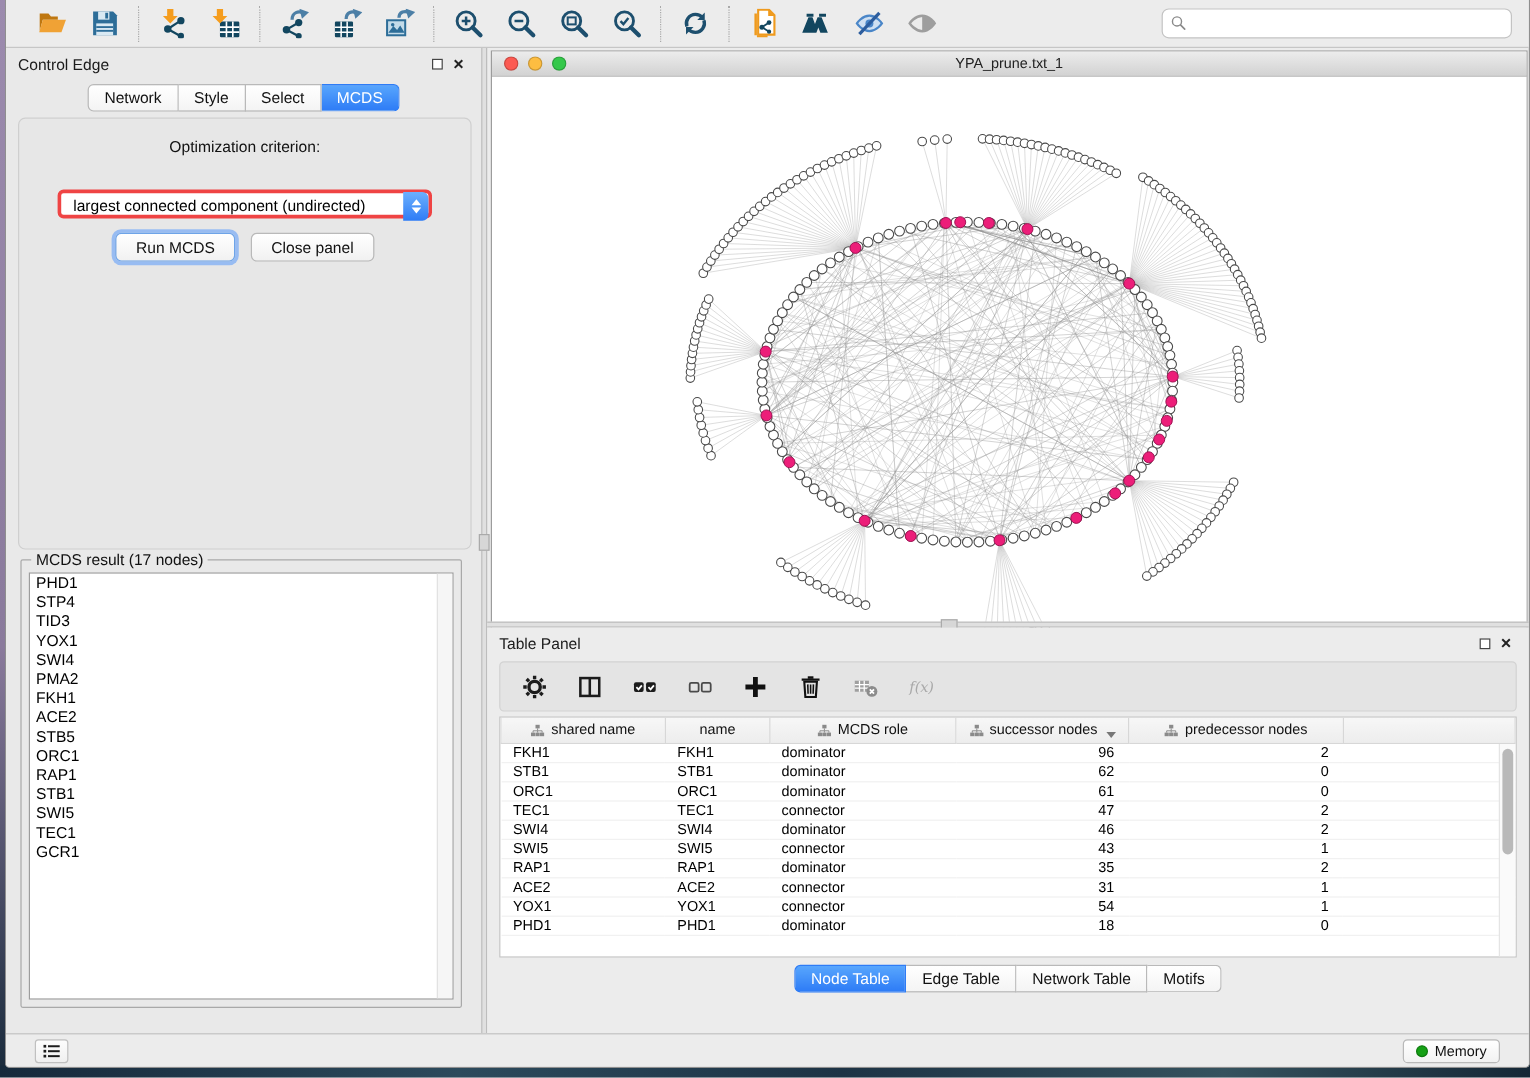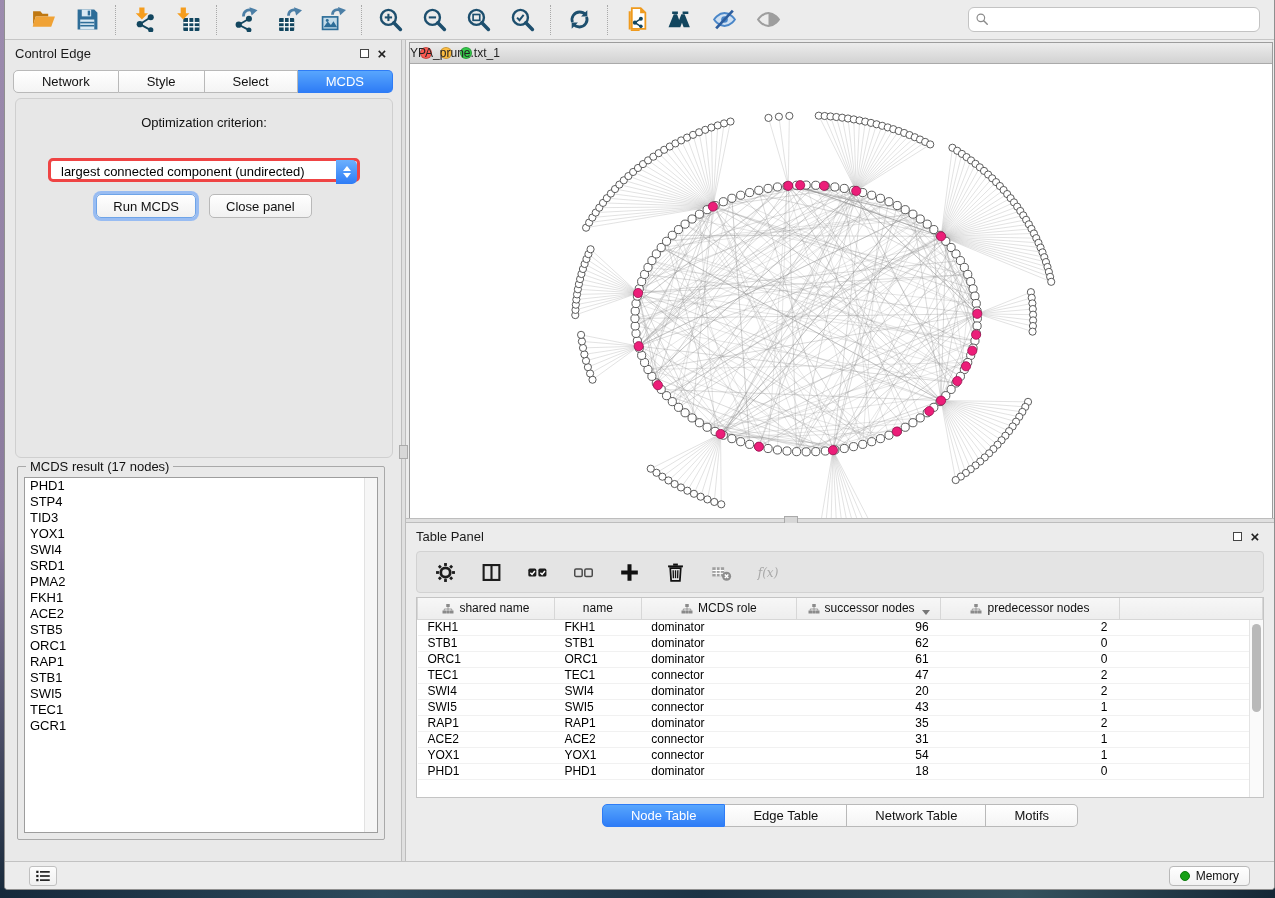--- a/index.html
+++ b/index.html
@@ -27,21 +27,21 @@
 
   
   .panel-titlebar { height:26px; display:flex; align-items:center; padding:0 10px; font-size:13px; color:#1b1b1b; }
   .panel-title { flex:1; }
   .pt-btn { background:none; border:none; width:18px; height:16px; display:flex; align-items:center; justify-content:center; cursor:pointer; color:#333; }
   .float-glyph { width:9px; height:9px; border:1.5px solid #444; display:inline-block; background:#fff; }
   .close-glyph { font-size:15px; font-weight:bold; color:#222; line-height:1; }
 
   .seg { display:inline-flex; }
   .seg .seg-btn { background:linear-gradient(#ffffff,#f4f4f4); border:1px solid #b9b9b9; border-left:none;
-    padding:3px 28px; font-size:13px; color:#111; cursor:pointer; height:23px; line-height:15px; }
+    padding:3px 13px; font-size:13px; color:#111; cursor:pointer; height:23px; line-height:15px; }
   .seg .seg-btn:first-child { border-left:1px solid #b9b9b9; border-radius:5px 0 0 5px; }
   .seg .seg-btn:last-child { border-radius:0 5px 5px 0; }
   .seg .seg-btn.active { background:linear-gradient(#58a6fd,#2e7cf6); border-color:#2e7cf6; color:#fff; }
 
   
   #control-panel { position:absolute; left:0; top:40px; width:396px; bottom:28px; background:#e9e9e9; }
   #cp-tabs-row { text-align:center; padding:4px 0 6px 0; }
   #cp-upper-box { position:absolute; left:10px; right:8px; top:58px; height:360px; background:#e7e7e7;
     border:1px solid #cfcfcf; border-radius:6px; }
   #opt-label { text-align:center; font-size:13px; margin-top:16px; color:#111; }
@@ -73,21 +73,21 @@
   #h-splitter .nub { position:absolute; left:378px; top:-3px; width:14px; height:9px; background:#d7d7d7; border:1px solid #aaa; }
 
   
   #right-area { position:absolute; left:401px; right:0; top:40px; bottom:28px; }
   #network-frame { position:absolute; left:3px; right:1px; top:2px; height:516px; border:1px solid #9c9c9c; background:#fff; }
   #nf-titlebar { position:absolute; left:0; right:0; top:0; height:21px;
     background:linear-gradient(#ececec,#d2d2d2); border-bottom:1px solid #aaa; display:flex; align-items:center; }
   .traffic { display:flex; gap:8px; padding-left:10px; }
   .tl { width:12px; height:12px; border-radius:50%; border:1px solid rgba(0,0,0,.2); cursor:pointer; }
   .tl.red{ background:#fc5a52;} .tl.yellow{ background:#fdbd41;} .tl.green{ background:#34c84a;}
-  #nf-title { position:absolute; left:0; right:0; text-align:left; font-size:12px; color:#222; }
+  #nf-title { position:absolute; left:0; right:0; text-align:center; font-size:12px; color:#222; }
   #network-canvas-wrap { position:absolute; left:0; right:0; top:21px; bottom:0; background:#fff; overflow:hidden; }
   #network-svg { width:100%; height:100%; }
 
   
   #table-panel { position:absolute; left:1px; right:0; top:523px; bottom:0; background:#ececec; }
   #tp-toolbar { margin:2px 10px 0 10px; height:42px; background:#e4e4e4; border:1px solid #d2d2d2; border-radius:4px;
     display:flex; align-items:center; gap:22px; padding:0 16px; }
   .tpt-btn { background:none; border:none; width:24px; height:26px; display:flex; align-items:center; justify-content:center; cursor:pointer; }
   .icon20 { width:21px; height:21px; }
 
@@ -469,21 +469,20 @@
 
       <div id="mcds-group">
         <span id="mcds-group-title">MCDS result (17 nodes)</span>
         <div id="mcds-list">
           <div id="mcds-items">
               <div class="mcds-item">PHD1</div>
               <div class="mcds-item">STP4</div>
               <div class="mcds-item">TID3</div>
               <div class="mcds-item">YOX1</div>
               <div class="mcds-item">SWI4</div>
-              <div class="mcds-item">SRD1</div>
               <div class="mcds-item">PMA2</div>
               <div class="mcds-item">FKH1</div>
               <div class="mcds-item">ACE2</div>
               <div class="mcds-item">STB5</div>
               <div class="mcds-item">ORC1</div>
               <div class="mcds-item">RAP1</div>
               <div class="mcds-item">STB1</div>
               <div class="mcds-item">SWI5</div>
               <div class="mcds-item">TEC1</div>
               <div class="mcds-item">GCR1</div>
@@ -1363,21 +1362,21 @@
                 <td>TEC1</td>
                 <td>connector</td>
                 <td class="num">47</td>
                 <td class="num">2</td>
                 <td></td>
               </tr>
               <tr>
                 <td>SWI4</td>
                 <td>SWI4</td>
                 <td>dominator</td>
-                <td class="num">20</td>
+                <td class="num">46</td>
                 <td class="num">2</td>
                 <td></td>
               </tr>
               <tr>
                 <td>SWI5</td>
                 <td>SWI5</td>
                 <td>connector</td>
                 <td class="num">43</td>
                 <td class="num">1</td>
                 <td></td>

